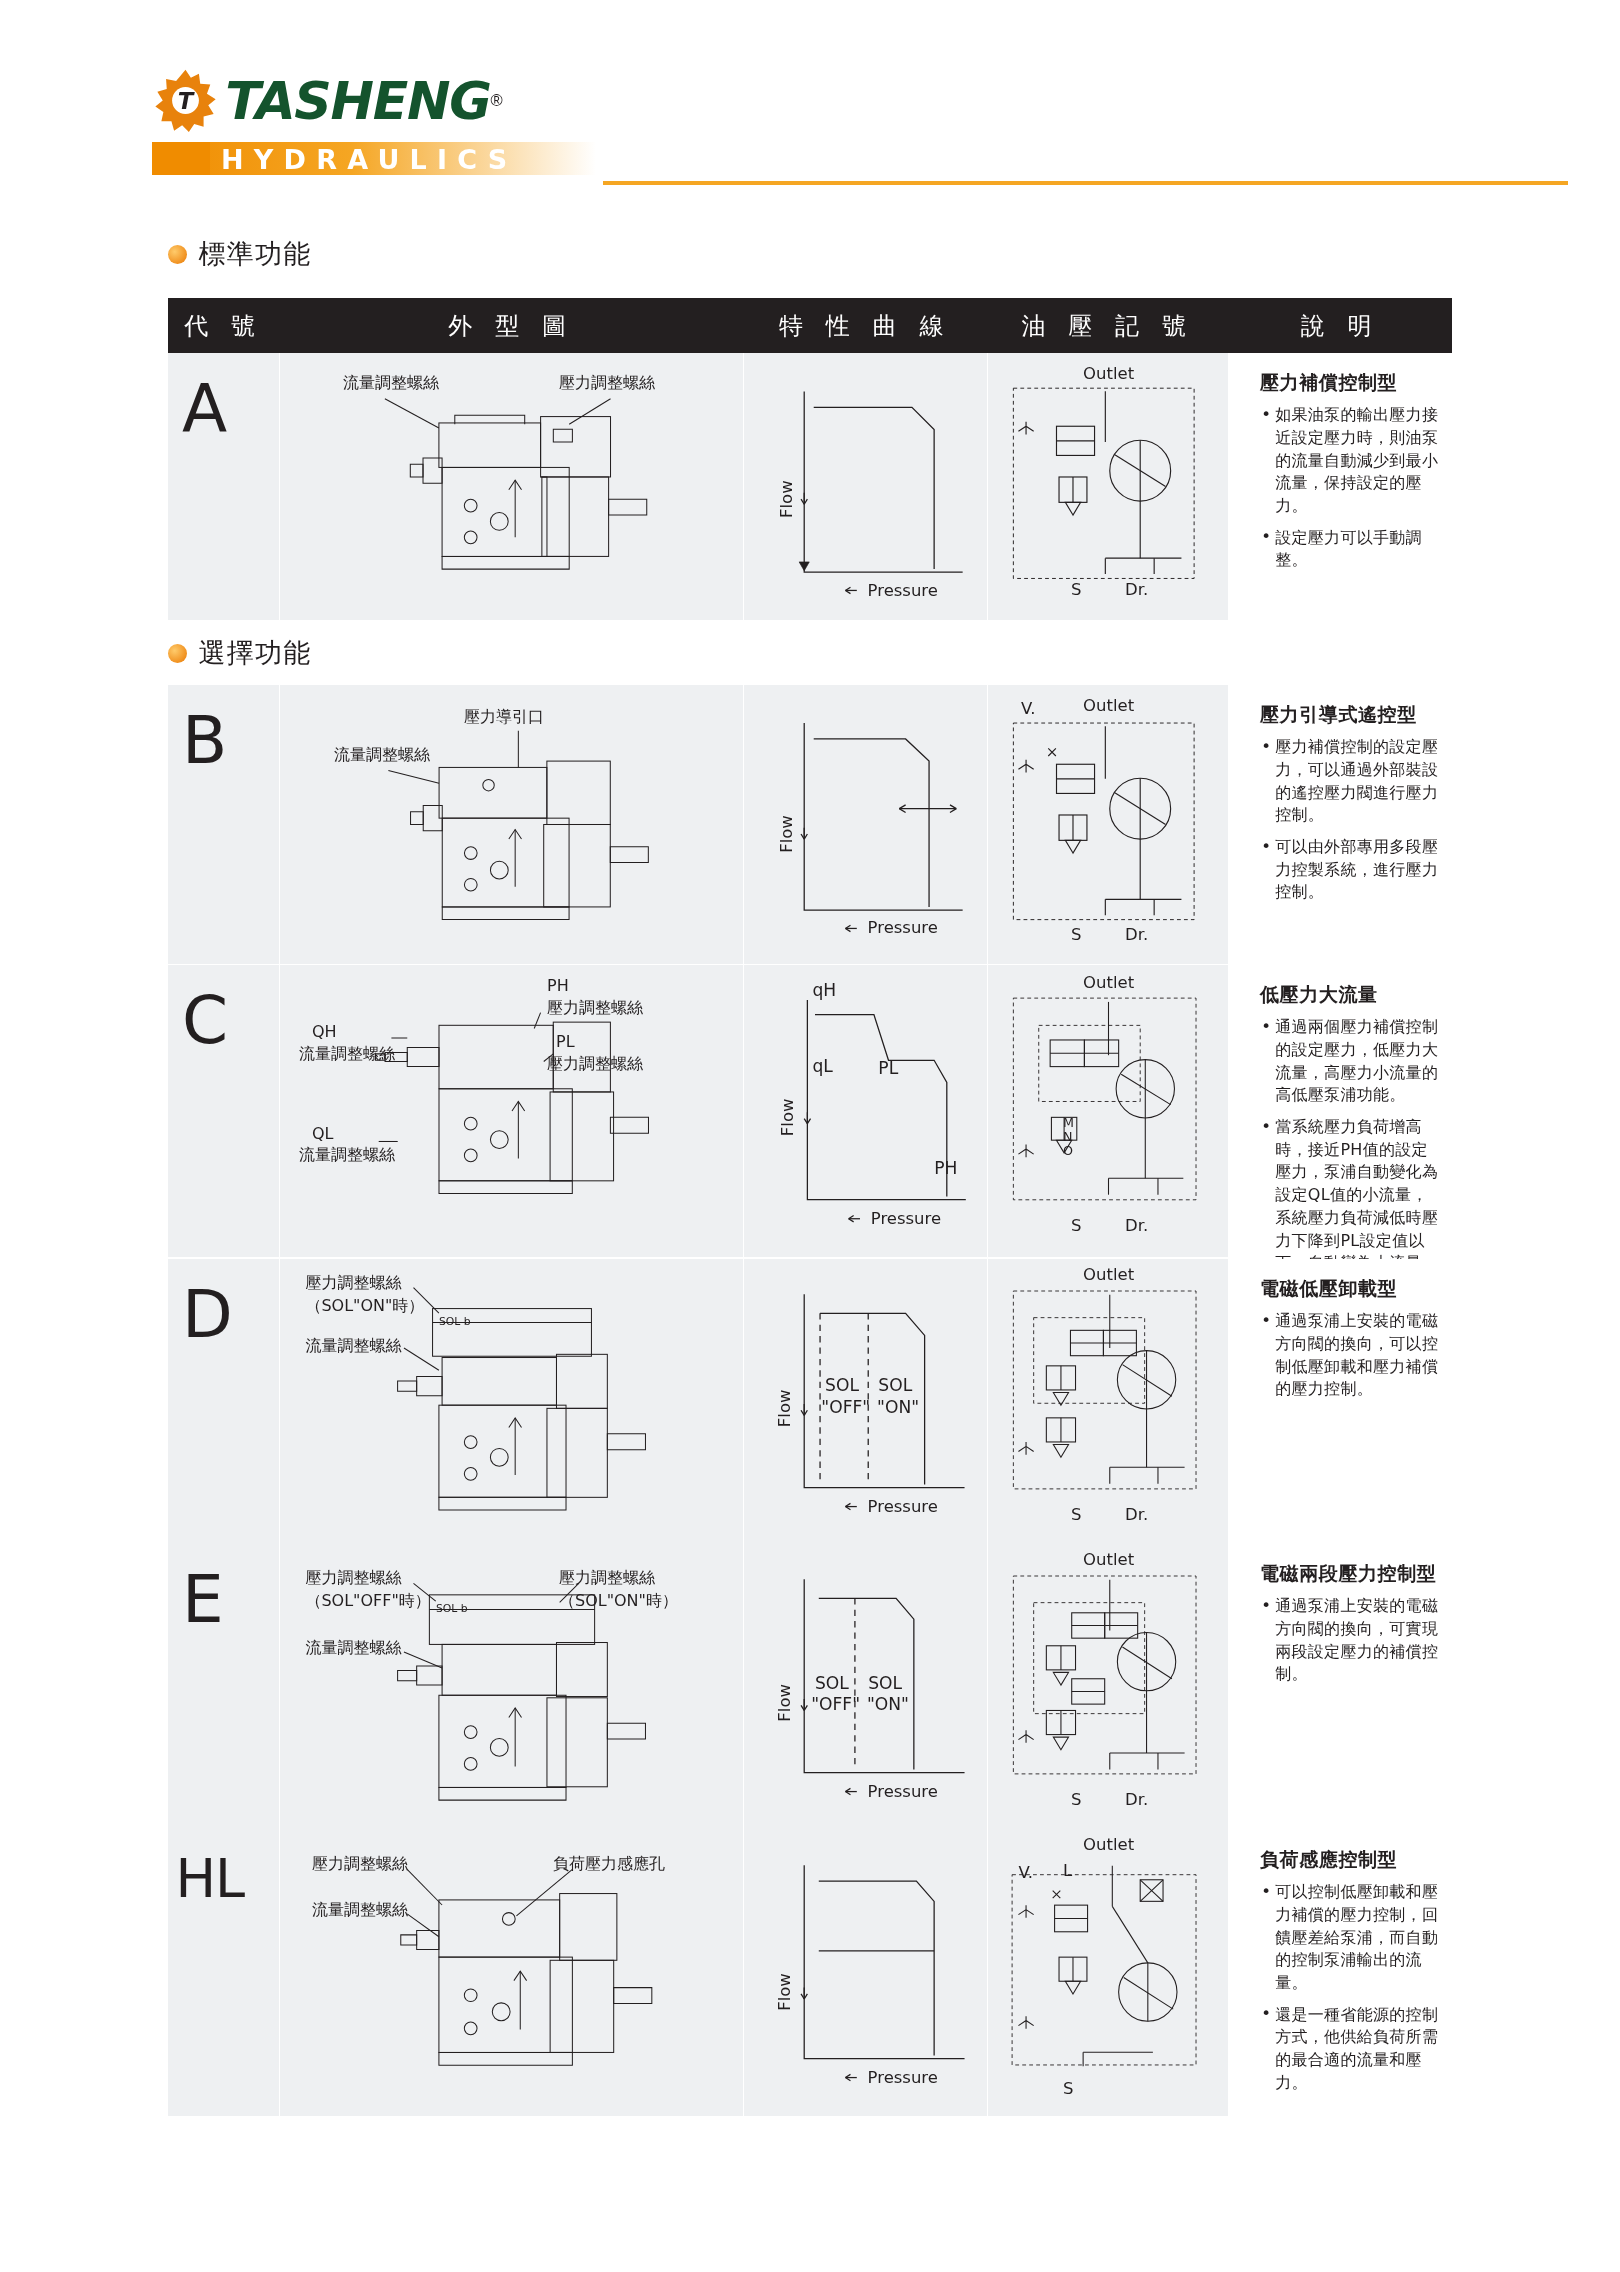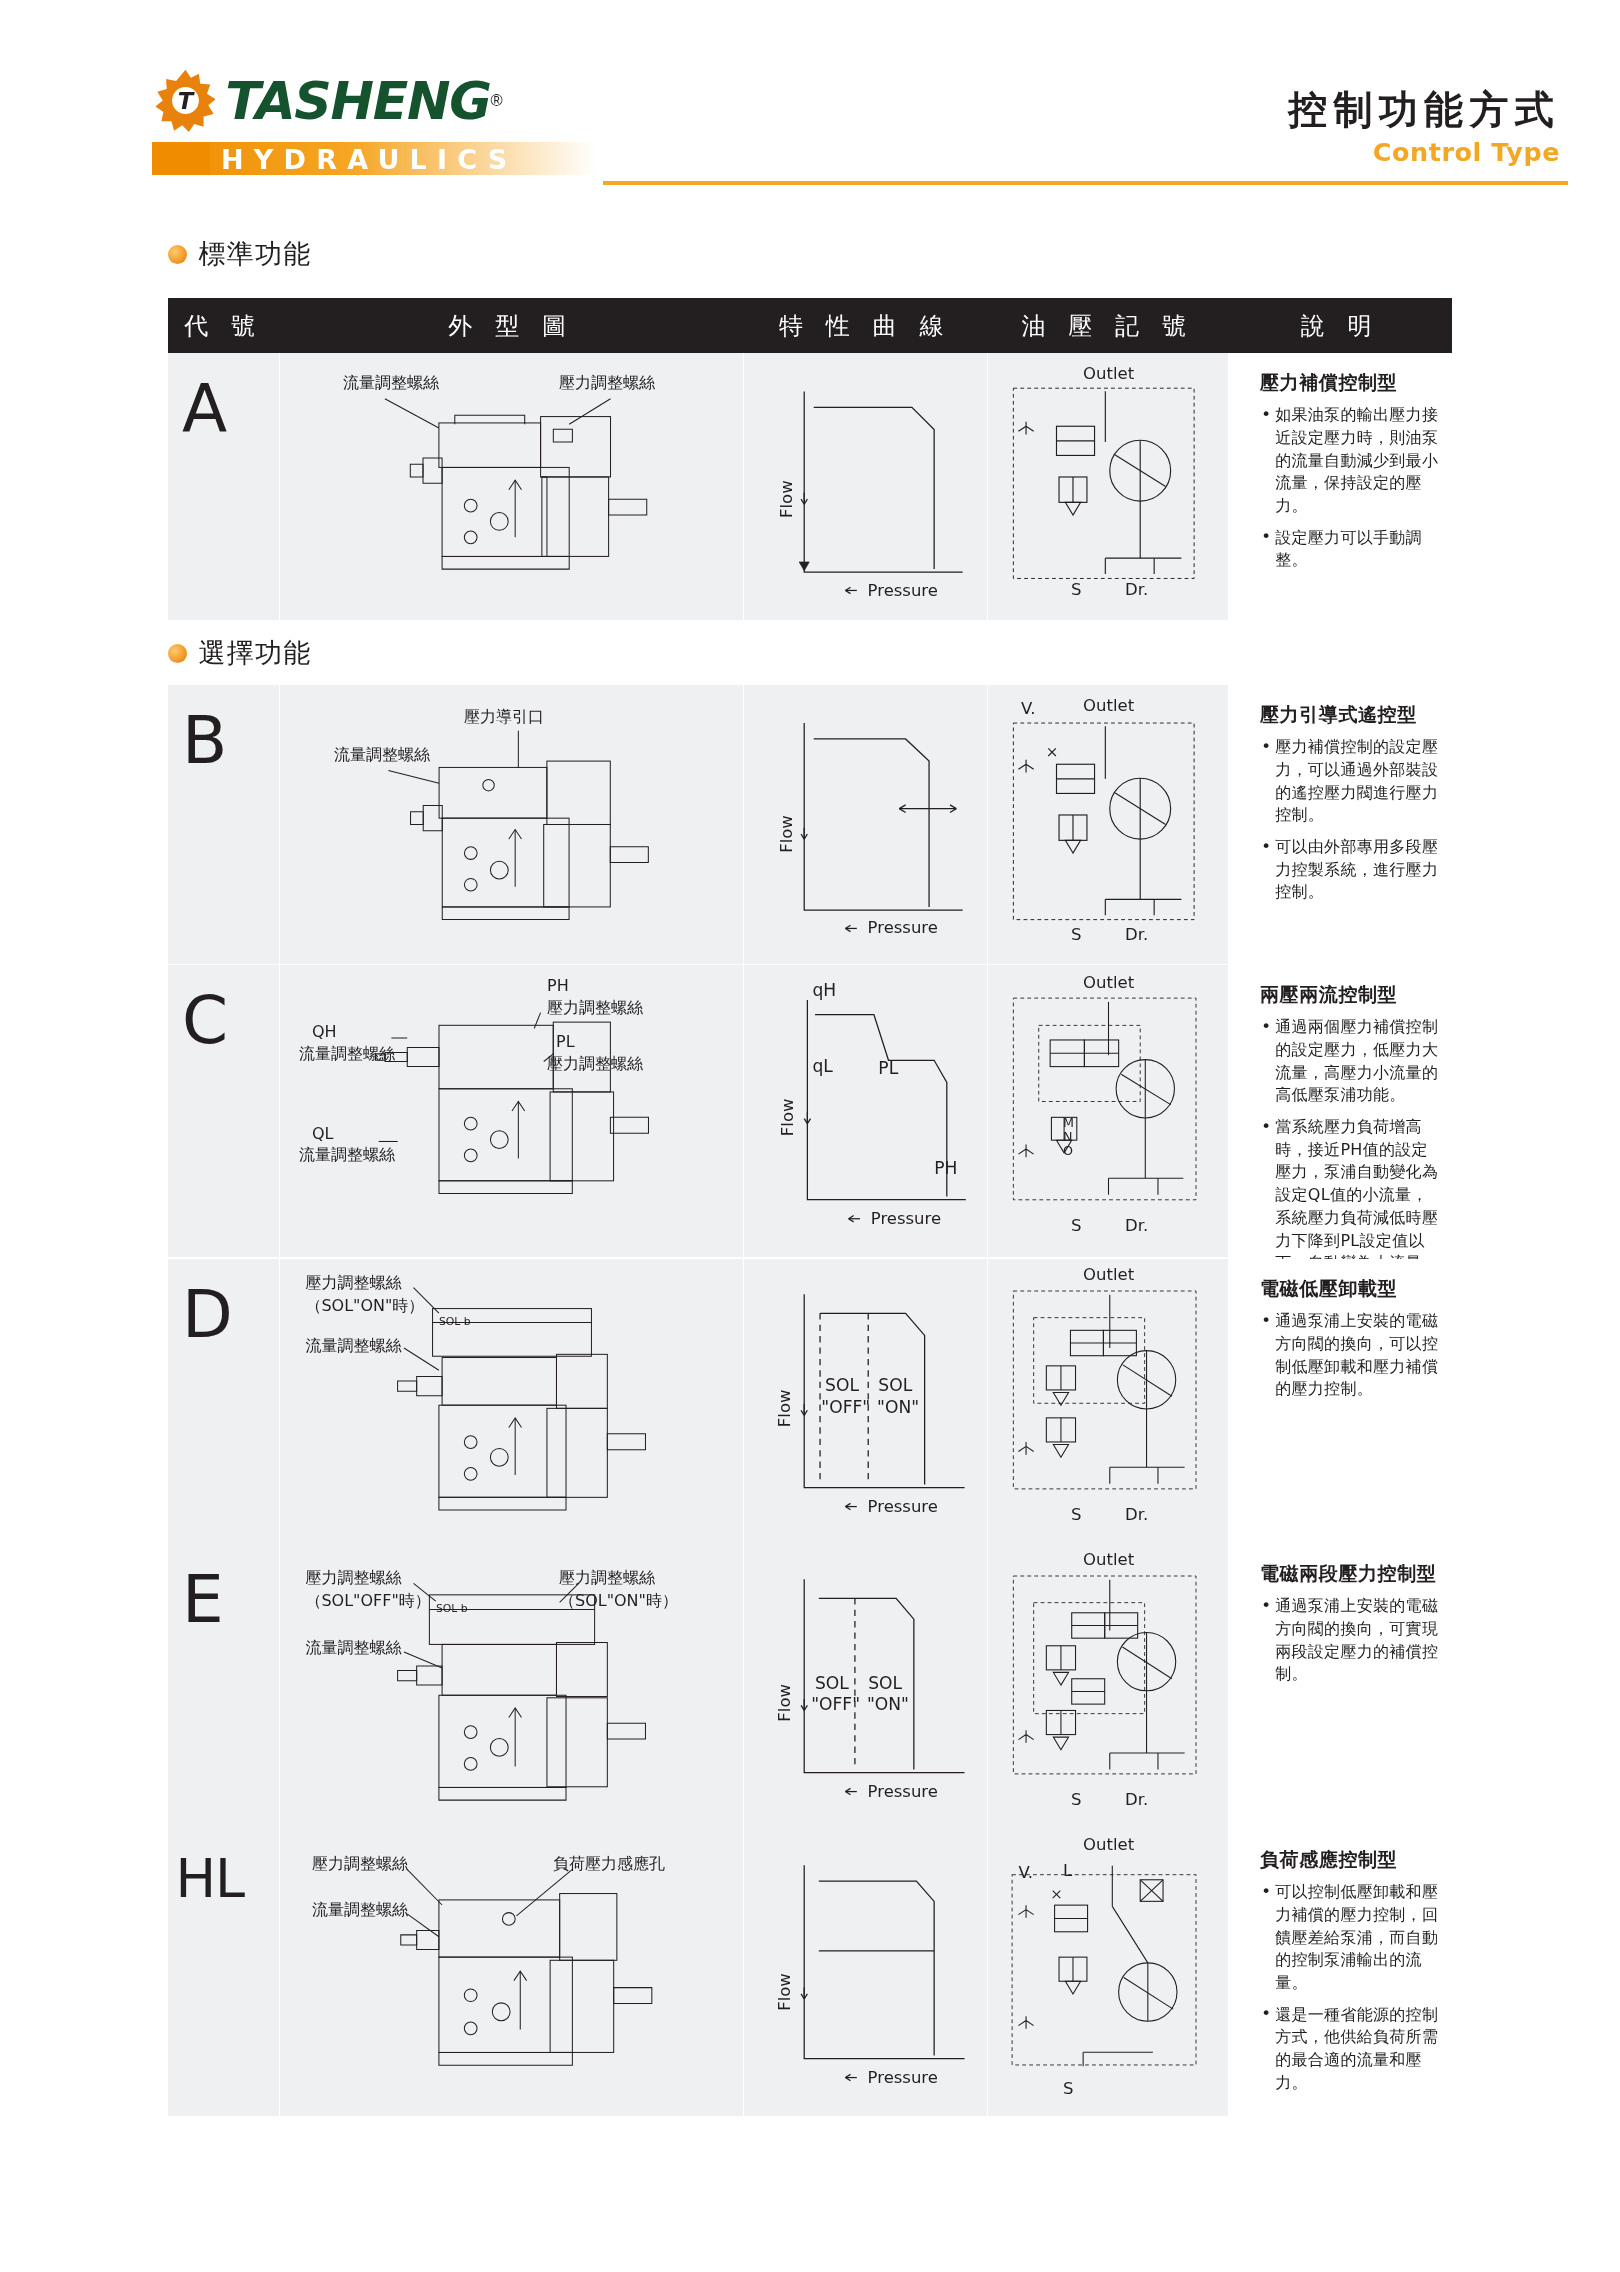--- a/index.html
+++ b/index.html
@@ -178,24 +178,20 @@
         </span>
         <span class="brand">TASHENG</span>
         <span class="brand-reg">®</span>
       </div>
       <div class="logo-sub">
         <div class="bar-left"></div>
         <span>HYDRAULICS</span>
       </div>
     </div>
 
-    <div class="header-title">
-      <div class="cn">控制功能方式</div>
-      <div class="en">Control Type</div>
-    </div>
     <div class="header-rule"></div>
   </div>
 
   <div class="section-label" style="left:168px;top:236px;">
     <span class="bullet"></span>
     <span class="txt">標準功能</span>
   </div>
 
   <div class="thead">
     <div class="th-code">代 號</div>
@@ -473,21 +469,21 @@
           <path d="M60 290 l-12 8 M60 290 l12 8 M60 283 v20"></path>
           <path d="M248 241 v95"></path>
           <path d="M190 336 h118"></path>
           <path d="M190 336 v26"></path>
           <path d="M268 336 v26"></path>
         </g>
       </svg>
     </div>
     <div class="cell c-desc">
       <div class="desc">
-        <div class="desc-title">兩壓兩流控制型</div>
+        <div class="desc-title">低壓力大流量</div>
         <ul>
           <li>通過兩個壓力補償控制的設定壓力，低壓力大流量，高壓力小流量的高低壓泵浦功能。</li>
           <li>當系統壓力負荷增高時，接近PH值的設定壓力，泵浦自動變化為設定QL值的小流量，系統壓力負荷減低時壓力下降到PL設定值以下，自動變為大流量。</li>
         </ul>
       </div>
     </div>
   </div>
 
   <div class="row" style="top:1259px;height:286px;">
     <div class="cell c-code">

